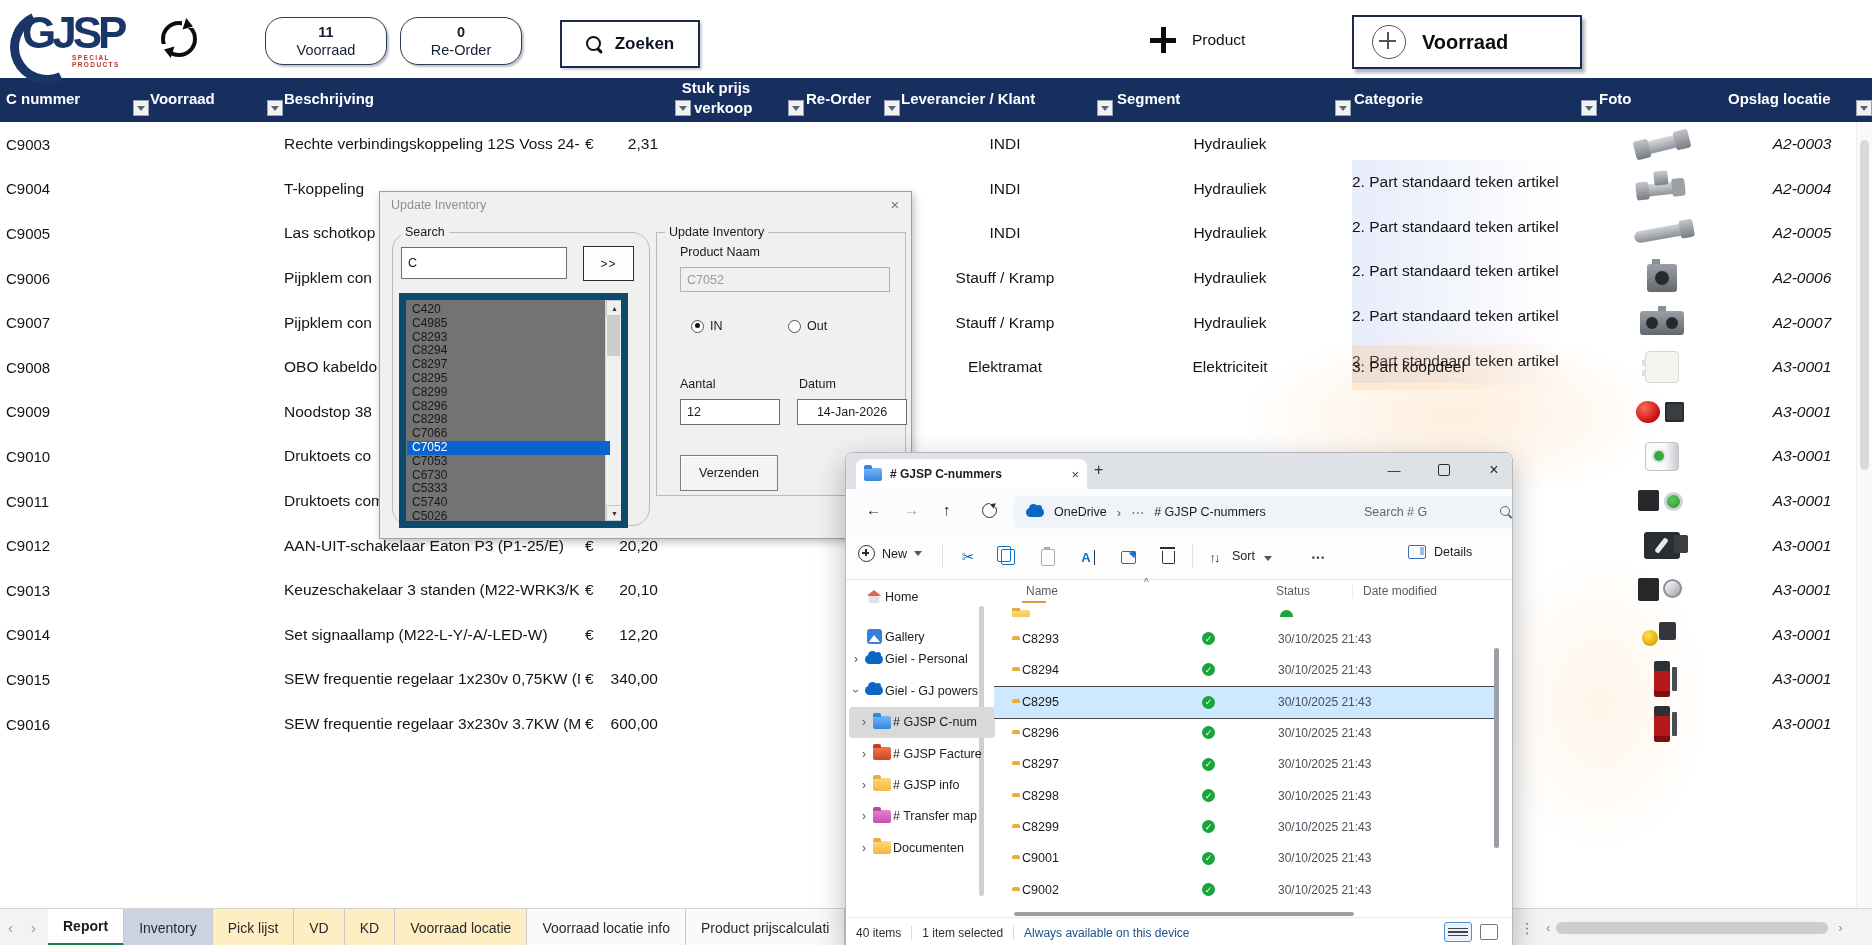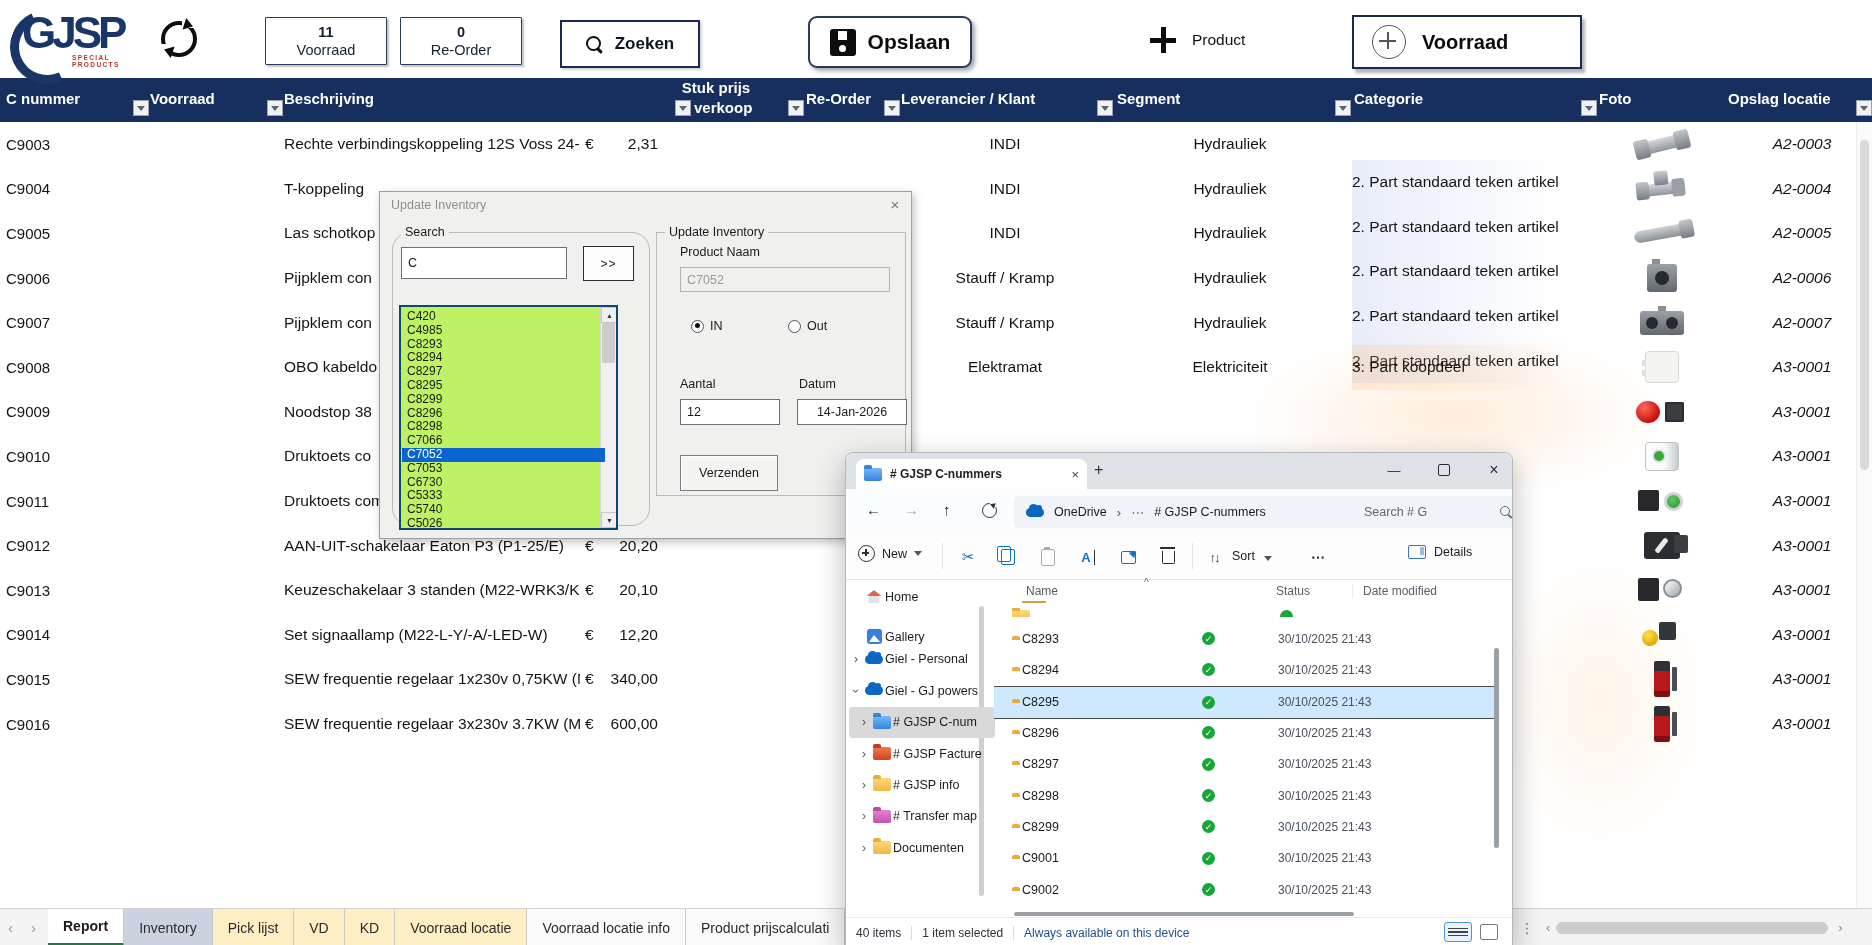--- a/index.html
+++ b/index.html
@@ -12,21 +12,21 @@
   .logo .swoosh{position:absolute;left:2px;top:8px;width:56px;height:56px;border-radius:50%;
     border:9px solid #1a3568;border-top-color:transparent;border-right-color:transparent;transform:rotate(20deg);}
   .logo .word{position:absolute;left:14px;top:6px;font-size:44px;font-weight:800;letter-spacing:-4px;color:#1a3568;}
   .logo .tag{position:absolute;left:64px;top:52px;font-size:6.5px;font-weight:700;letter-spacing:1.4px;color:#b6372a;}
   .refresh{position:absolute;left:158px;top:18px;width:40px;height:40px;}
   .refresh .ring{position:absolute;left:3px;top:3px;width:28px;height:28px;border:4px solid #0d0d0d;border-radius:50%;}
   .refresh .gap1{position:absolute;left:24px;top:0;width:12px;height:10px;background:#fff;}
   .refresh .gap2{position:absolute;left:0px;top:26px;width:12px;height:10px;background:#fff;}
   .refresh .ah1{position:absolute;left:26px;top:2px;width:0;height:0;border:6px solid transparent;border-left:9px solid #0d0d0d;transform:rotate(18deg);}
   .refresh .ah2{position:absolute;left:0px;top:26px;width:0;height:0;border:6px solid transparent;border-right:9px solid #0d0d0d;transform:rotate(18deg);}
-  .cntbtn{position:absolute;top:17px;width:120px;height:46px;border:1.6px solid #2c3a55;border-radius:1px;
+  .cntbtn{position:absolute;top:17px;width:120px;height:46px;border:1.6px solid #2c3a55;border-radius:18px;
     box-shadow:2px 2px 2px rgba(70,80,105,.35);display:flex;flex-direction:column;align-items:center;justify-content:center;
     background:#fff;line-height:1.25;}
   .cntbtn .v{font-weight:700;font-size:14.5px;color:#16202e;}
   .cntbtn .l{font-size:14.5px;color:#16202e;}
   .zoekbtn{position:absolute;left:560px;top:20px;width:136px;height:44px;border:2px solid #1c2b4d;background:#fff;
     display:flex;align-items:center;justify-content:center;gap:12px;box-shadow:2px 2px 2px rgba(70,80,105,.25);}
   .zoekbtn .txt{font-weight:700;font-size:17px;color:#0d1522;}
   .mag{position:relative;width:17px;height:17px;}
   .mag::before{content:"";position:absolute;left:0;top:0;width:11px;height:11px;border:2.6px solid #111;border-radius:50%;}
   .mag::after{content:"";position:absolute;left:12px;top:11px;width:3px;height:7px;background:#111;transform:rotate(-45deg);border-radius:2px;}
@@ -136,21 +136,21 @@
   .dialog .title{position:absolute;left:11px;top:6px;color:#8f8f8f;}
   .dialog .close{position:absolute;left:505px;top:4px;color:#777;font-size:15px;width:20px;text-align:center;}
   .group{position:absolute;border:1px solid #bdbab5;}
   .group .legend{position:absolute;top:-8px;left:8px;background:#f0f0ee;padding:0 4px;color:#1a1a1a;}
   .g-search{left:12px;top:40px;width:256px;height:292px;border-radius:18px;}
   .g-update{left:276px;top:40px;width:248px;height:262px;}
   .dlg-input{position:absolute;background:#fff;border:1px solid #6e6e6e;display:flex;align-items:center;padding:0 6px;font-size:12.5px;}
   .search-input{left:8px;top:14px;width:152px;height:30px;}
   .go-btn{position:absolute;left:190px;top:13px;width:49px;height:33px;background:#fdfdfd;border:1.5px solid #2b2b2b;
     display:flex;align-items:center;justify-content:center;font-size:12px;letter-spacing:1px;}
-  .listbox{position:absolute;left:6px;top:72px;width:215px;height:221px;background:#bef264;border:2px solid #0c4a6e;overflow:hidden;}
+  .listbox{position:absolute;left:6px;top:60px;width:215px;height:221px;background:#737373;border:7px solid #0c4a6e;overflow:hidden;}
   .lb-item{position:absolute;left:1px;width:198px;height:13.8px;line-height:13.8px;font-size:12px;padding-left:5px;}
   .lb-item[data-sel="true"]{background:#0a64cf;color:#fff;}
   .lb-scroll{position:absolute;right:0;top:0;width:15px;height:100%;background:#f0f0f0;border-left:1px solid #d5d5d5;}
   .lb-btn{position:absolute;left:0;width:15px;height:14px;background:#f0f0f0;border:1px solid #c9c9c9;display:flex;align-items:center;justify-content:center;font-size:7px;color:#333;}
   .lb-up{top:0;} .lb-dn{bottom:0;}
   .lb-thumb{position:absolute;left:1px;top:16px;width:13px;height:40px;background:#cdcdcd;}
   .lbl{position:absolute;color:#1a1a1a;}
   .prod-input{left:23px;top:34px;width:196px;height:23px;background:#f0f0ee;border:1px solid #b5b2ad;color:#9a9a9a;}
   .radio-row{position:absolute;left:0;top:86px;width:100%;height:20px;}
   .radio{display:inline-flex;align-items:center;gap:6px;position:absolute;}
@@ -282,24 +282,20 @@
       <span class="l">Voorraad</span>
     </div>
     <div class="cntbtn" style="left:400px;">
       <span class="v">0</span>
       <span class="l">Re-Order</span>
     </div>
     <div class="zoekbtn">
       <span class="mag"></span>
       <span class="txt">Zoeken</span>
     </div>
-    <div class="opslbtn">
-      <span class="floppy"></span>
-      <span class="txt">Opslaan</span>
-    </div>
     <div class="prodbtn">
       <span class="plus"></span>
       <span class="txt">Product</span>
     </div>
     <div class="vaddbtn">
       <span class="cplus"></span>
       <span class="txt">Voorraad</span>
     </div>
   </div>
 

